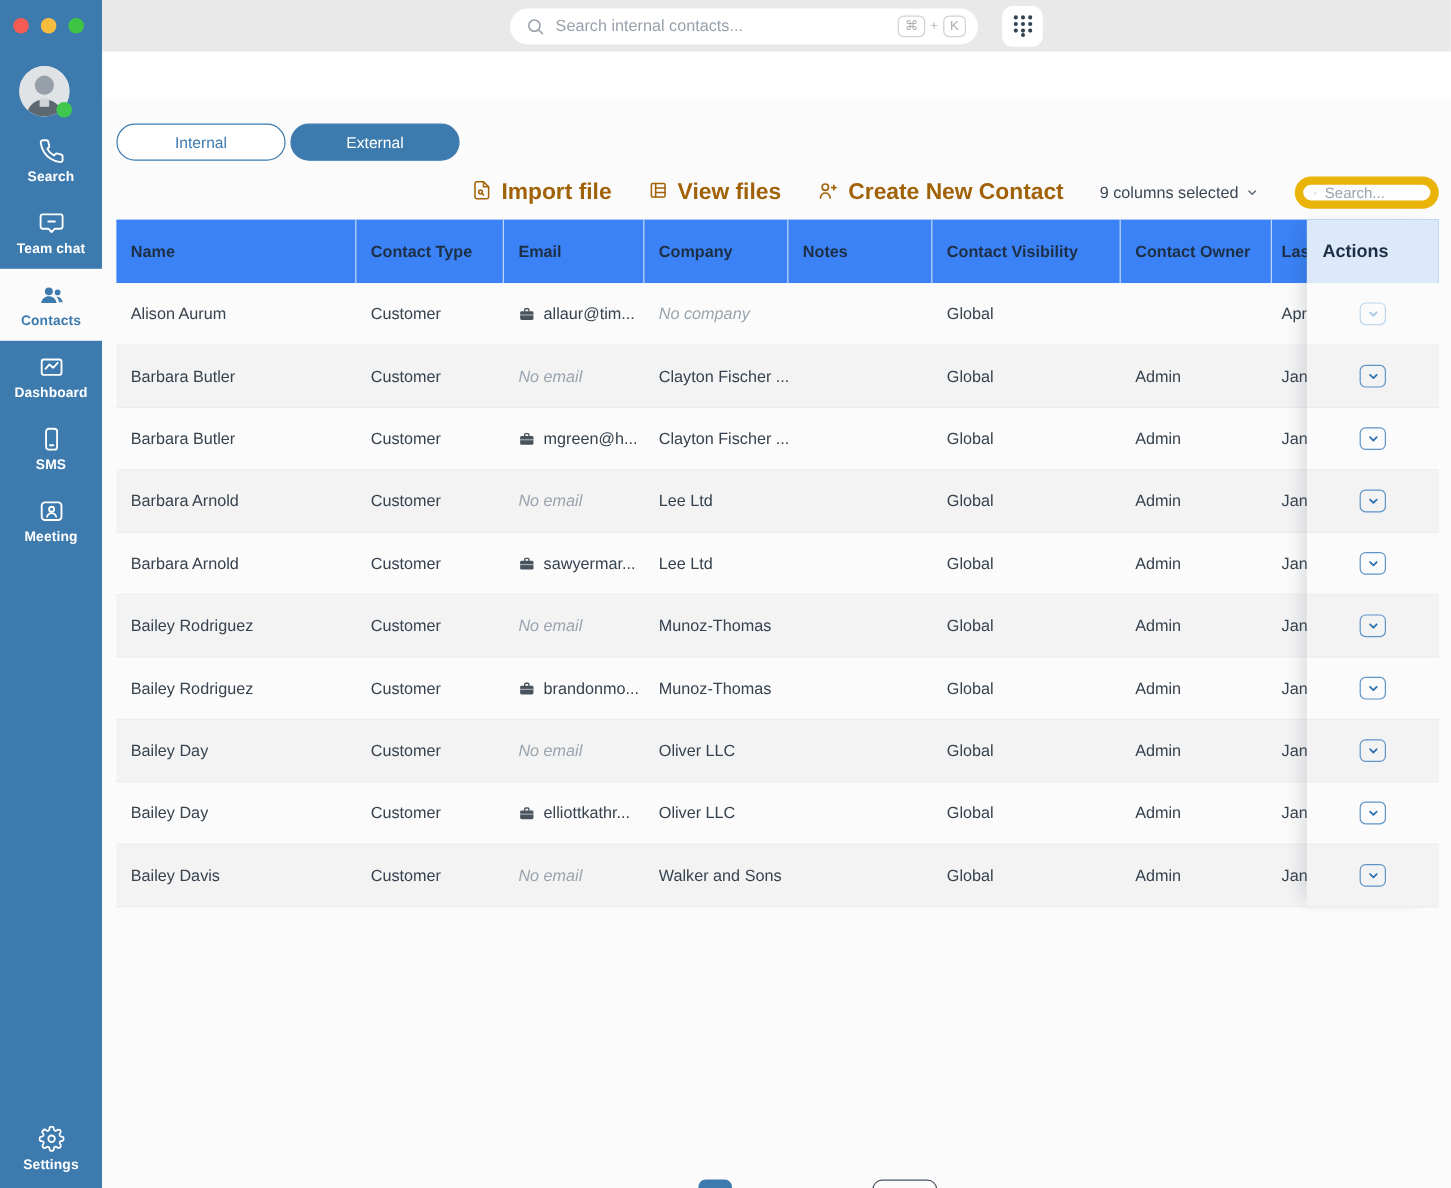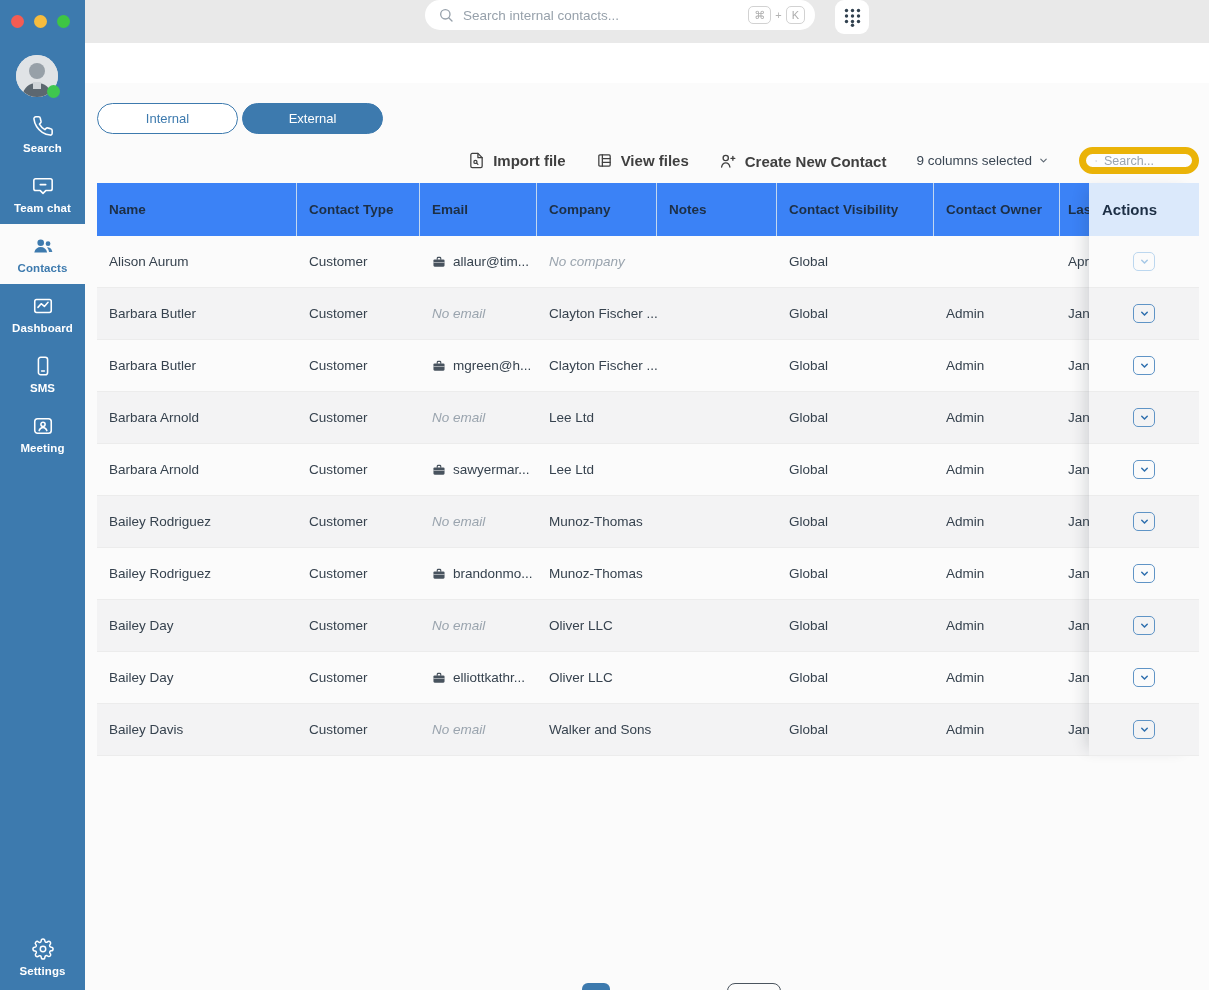--- a/index.html
+++ b/index.html
@@ -19,21 +19,21 @@
     justify-content:center; gap:5px; color:#fff; cursor:pointer; }
   .nav-item.active { background:#fbfbfb; color:#3d7aae; }
   .nav-label { font-size:11.5px; font-weight:bold; letter-spacing:.1px; }
   .nav-icon { width:22px; height:22px; display:block; }
   .settings-item { position:absolute; bottom:5px; left:0; width:85px; height:56px;
     display:flex; flex-direction:column; align-items:center; justify-content:center;
     gap:5px; color:#fff; cursor:pointer; }
 
   
   .topbar { position:absolute; left:85px; top:0; width:1124px; height:43px; background:#e9e9e9;
-    display:flex; justify-content:center; gap:20px; }
+    display:flex; align-items:center; justify-content:center; gap:20px; }
   .search-pill { display:flex; align-items:center; width:390px; height:30px; background:#fff;
     border-radius:15px; padding:0 10px 0 13px; gap:9px; }
   .search-pill input { flex:1; border:none; outline:none; background:transparent;
     font-size:13.5px; color:#3b4754; font-family:"Liberation Sans",sans-serif; }
   .search-pill input::placeholder { color:#97a1ab; }
   .kbd-group { display:flex; align-items:center; gap:4px; }
   .kbd { border:1px solid #d2d2d2; border-radius:5px; color:#adadad; font-size:11px;
     line-height:1; padding:3px 5px 2px; background:#fff; }
   .kbd-plus { color:#b3b3b3; font-size:11px; }
   .dialpad-btn { width:34px; height:34px; background:#fff; border:none; border-radius:9px;
@@ -44,21 +44,21 @@
 
   .toggle-row { padding:20px 0 0 12px; display:flex; gap:4px; }
   .btn-tab { width:141px; height:31px; border-radius:16px; font-size:13px;
     display:inline-flex; align-items:center; justify-content:center; cursor:pointer;
     font-family:"Liberation Sans",sans-serif; }
   .btn-tab.outline { background:#fff; border:1px solid #3d7aae; color:#3d7aae; }
   .btn-tab.filled  { background:#3d7aae; border:1px solid #3d7aae; color:#fff; }
 
   .toolbar { margin:13px 10px 9px 12px; display:flex; align-items:center;
     justify-content:flex-end; gap:30px; }
-  .tb-link { display:flex; align-items:flex-end; gap:8px; color:#404040; font-size:15px;
+  .tb-link { display:flex; align-items:flex-start; gap:8px; color:#a16207; font-size:19px;
     font-weight:bold; background:none; border:none; cursor:pointer;
     font-family:"Liberation Sans",sans-serif; }
   .tb-cols { display:flex; align-items:center; gap:6px; color:#3b4754; font-size:13.5px;
     background:none; border:none; cursor:pointer; font-family:"Liberation Sans",sans-serif; }
   .tb-search { display:flex; align-items:center; gap:7px; width:120px; height:27px;
     border:7px solid #eab308; border-radius:14px; background:#fdfdfd; padding:0 8px 0 9px; }
   .tb-search input { width:80px; border:none; outline:none; background:transparent;
     font-size:12.5px; color:#3b4754; font-family:"Liberation Sans",sans-serif; }
   .tb-search input::placeholder { color:#9aa4ae; }
 

